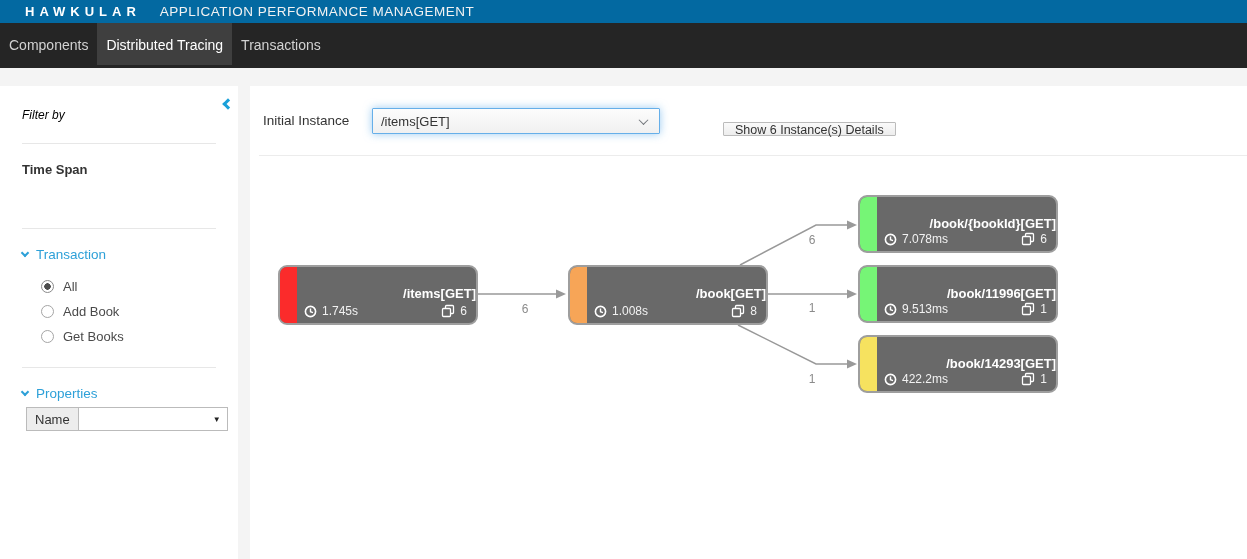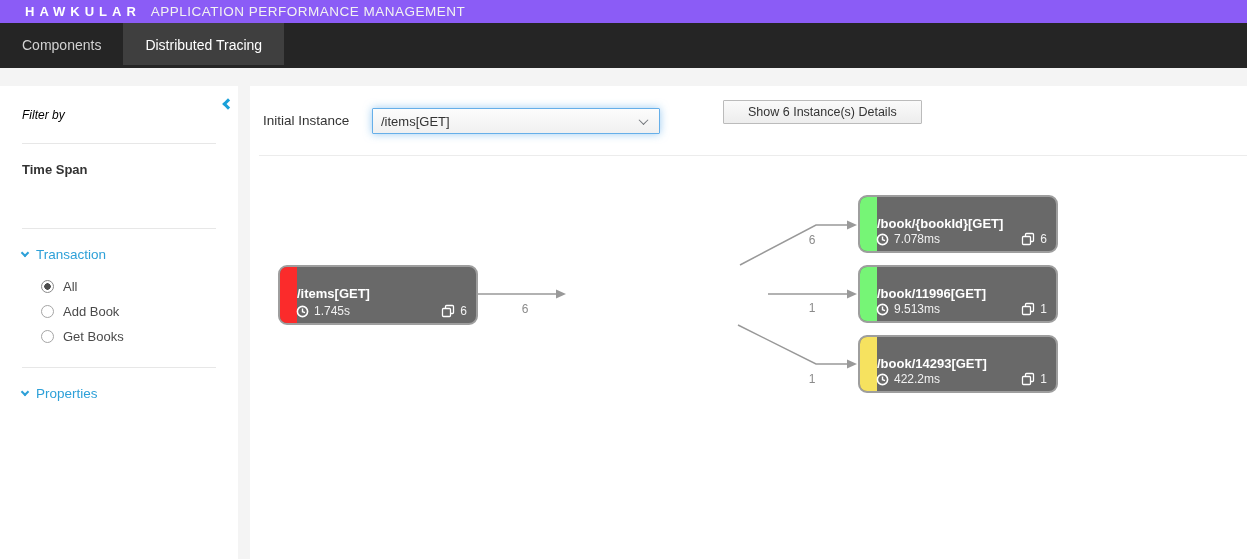--- a/index.html
+++ b/index.html
@@ -1,26 +1,26 @@
 <!DOCTYPE html>
 <html><head>
 <meta charset="utf-8">
 <style>
   * { margin:0; padding:0; box-sizing:border-box; }
   html,body { width:1247px; height:559px; }
   body { font-family:"Liberation Sans","DejaVu Sans",sans-serif; background:#f4f4f4; position:relative; overflow:hidden; }
 
   
-  .brandbar { position:absolute; left:0; top:0; width:1247px; height:23px; background:#8b5cf6; display:flex; align-items:center; }
+  .brandbar { position:absolute; left:0; top:0; width:1247px; height:23px; background:#0369a1; display:flex; align-items:center; }
   .brand-logo { color:#fff; font-size:13px; font-weight:bold; letter-spacing:5px; margin-left:25px; white-space:nowrap; }
-  .brand-product { color:#f2f2f2; font-size:13.5px; letter-spacing:0.5px; margin-left:10px; white-space:nowrap; }
+  .brand-product { color:#f2f2f2; font-size:13.5px; letter-spacing:0.5px; margin-left:19px; white-space:nowrap; }
 
   
   .navbar { position:absolute; left:0; top:23px; width:1247px; height:45px; background:#252525; display:flex; }
-  .nav-tab { height:42px; line-height:45px; padding:0 22px; font-size:14px; color:#d2d2d2; cursor:pointer; }
+  .nav-tab { height:42px; line-height:45px; padding:0 9px; font-size:14px; color:#d2d2d2; cursor:pointer; }
   .nav-tab.active { background:#3f3f3f; color:#ffffff; }
 
   
   .sidebar { position:absolute; left:0; top:86px; width:238px; height:473px; background:#fff; }
   .main { position:absolute; left:250px; top:86px; width:997px; height:473px; background:#fff; }
 
   .sb-hr { position:absolute; left:22px; width:194px; height:1px; background:#e7e7e7; }
 
   .collapse-btn { position:absolute; left:220px; top:8px; width:16px; height:16px; cursor:pointer; }
   .chev-left { display:inline-block; width:8px; height:8px; border-left:3px solid #1aa0d9; border-bottom:3px solid #1aa0d9; transform:rotate(45deg); margin:2px 0 0 4px; }
@@ -43,48 +43,49 @@
 
   .name-group { position:absolute; left:26px; top:321px; height:24px; display:flex; }
   .name-addon { background:#ededed; border:1px solid #bbb; border-right:none; font-size:13px; color:#333; padding:0 8px; display:flex; align-items:center; }
   .name-select { width:150px; background:#fff; border:1px solid #bbb; display:flex; align-items:center; justify-content:flex-end; cursor:pointer; }
   .name-select .sel-arrow { font-size:8px; color:#222; margin-right:6px; }
 
   
   .ie-label { position:absolute; left:13px; top:22px; height:26px; line-height:26px; font-size:13.5px; color:#333; }
   .ie-select { position:absolute; left:122px; top:22px; width:288px; height:26px; background:linear-gradient(to bottom,#fcfcfc 0%,#f0f0f0 100%); border:1px solid #66afe9; border-radius:1px; box-shadow:0 0 8px rgba(102,175,233,.65); font-size:13px; color:#333; display:flex; align-items:center; cursor:pointer; }
   .ie-select .dd-text { padding-left:8px; flex:1; }
-  .details-btn { position:absolute; left:473px; top:14px; height:24px; padding:0 24px; background:linear-gradient(to bottom,#fafafa 0%,#ededed 100%); border:1px solid #bbbbbb; border-radius:1px; font-size:12.5px; color:#333; font-family:inherit; cursor:pointer; }
+  .details-btn { position:absolute; left:473px; top:36px; height:14px; padding:0 11px; background:linear-gradient(to bottom,#fafafa 0%,#ededed 100%); border:1px solid #bbbbbb; border-radius:1px; font-size:12.5px; color:#333; font-family:inherit; cursor:pointer; }
   .main-hr { position:absolute; left:9px; right:0; top:69px; height:1px; background:#ececec; }
 
   
   .edges-svg { position:absolute; left:0; top:0; width:997px; height:473px; }
   .edge { stroke:#999999; stroke-width:1.5; fill:none; }
   .arrowhead { fill:#999999; stroke:none; }
   .edge-label { font-size:12px; fill:#8b8b8b; text-anchor:middle; font-family:"Liberation Sans",sans-serif; }
 
   .node { position:absolute; width:200px; background:#696969; border:2px solid #9e9e9e; border-radius:9px; overflow:hidden; cursor:pointer; }
   .node.h60 { height:60px; } .node.h58 { height:58px; }
   .stripe { position:absolute; left:0; top:0; width:17px; height:100%; }
-  .node-title { position:absolute; left:17px; right:0; top:19px; text-align:left; font-size:13px; font-weight:bold; color:#fff; white-space:nowrap; }
-  .node-meta { position:absolute; left:16px; right:9px; bottom:5px; display:flex; justify-content:space-between; align-items:flex-start; }
+  .node-title { position:absolute; left:17px; right:0; top:19px; text-align:right; font-size:13px; font-weight:bold; color:#fff; white-space:nowrap; }
+  .node-meta { position:absolute; left:24px; right:9px; bottom:5px; display:flex; justify-content:space-between; align-items:flex-start; }
   .meta-item { display:flex; align-items:center; font-size:12px; color:#f2f2f2; }
   .meta-item svg { margin-right:5px; }
 </style>
 </head>
 <body>
 
 <div class="brandbar">
   <span class="brand-logo">HAWKULAR</span>
   <span class="brand-product">APPLICATION PERFORMANCE MANAGEMENT</span>
 </div>
 
 <div class="navbar">
   <div class="nav-tab">Components</div>
   <div class="nav-tab active">Distributed Tracing</div>
+  <div class="nav-tab">Transactions</div>
 </div>
 
 <div class="sidebar">
   <div class="collapse-btn">
     <span class="chev-left"></span>
   </div>
   <div class="filter-title">Filter by</div>
   <div class="sb-hr" style="top:57px"></div>
 
   <div class="group-label" style="top:76px">Time Span</div>
@@ -105,20 +106,27 @@
   <label class="radio-row" style="top:243px">
     <input type="radio" name="txn" style="">
     <span class="radio-label">Get Books</span>
   </label>
   <div class="sb-hr" style="top:281px"></div>
 
   <div class="section-head" style="top:300px">
     <span class="caret-down"></span>
     <span class="sec-label">Properties</span>
   </div>
+  <div class="name-group">
+    <span class="name-addon">Name</span>
+    <div class="name-select">
+      <span></span>
+      <span class="sel-arrow">▼</span>
+    </div>
+  </div>
 </div>
 
 <div class="main">
   <div class="ie-label">Initial Instance</div>
   <div class="ie-select">
     <span class="dd-text">/items[GET]</span>
     <span class="chev-down"></span>
   </div>
   <button class="details-btn">Show 6 Instance(s) Details</button>
   <div class="main-hr"></div>
@@ -157,20 +165,42 @@
       <span class="meta-item">
         <svg width="14" height="14" viewBox="0 0 14 14">
             <rect x="4.5" y="1.5" width="8" height="8" rx="1" stroke="#fff" stroke-width="1.3" fill="none"></rect>
             <rect x="1.5" y="4.5" width="8" height="8" rx="1" stroke="#fff" stroke-width="1.3" fill="#696969"></rect>
           </svg>
         <span>6</span>
       </span>
     </div>
   </div>
 
+  <div class="node h60" style="left:318px; top:179px;">
+    <svg class="stripe">
+        <rect width="100%" height="100%" fill="#f7a557"></rect>
+      </svg>
+    <div class="node-title">/book[GET]</div>
+    <div class="node-meta">
+      <span class="meta-item">
+        <svg width="13" height="13" viewBox="0 0 13 13">
+            <circle cx="6.5" cy="6.5" r="5.1" stroke="#fff" stroke-width="1.6" fill="none"></circle>
+            <path d="M6.5,3.6 V6.7 L9,7.6" stroke="#fff" stroke-width="1.4" fill="none"></path>
+          </svg>
+        <span>1.008s</span>
+      </span>
+      <span class="meta-item">
+        <svg width="14" height="14" viewBox="0 0 14 14">
+            <rect x="4.5" y="1.5" width="8" height="8" rx="1" stroke="#fff" stroke-width="1.3" fill="none"></rect>
+            <rect x="1.5" y="4.5" width="8" height="8" rx="1" stroke="#fff" stroke-width="1.3" fill="#696969"></rect>
+          </svg>
+        <span>8</span>
+      </span>
+    </div>
+  </div>
 
   <div class="node h58" style="left:608px; top:109px;">
     <svg class="stripe">
         <rect width="100%" height="100%" fill="#76f576"></rect>
       </svg>
     <div class="node-title">/book/{bookId}[GET]</div>
     <div class="node-meta">
       <span class="meta-item">
         <svg width="13" height="13" viewBox="0 0 13 13">
             <circle cx="6.5" cy="6.5" r="5.1" stroke="#fff" stroke-width="1.6" fill="none"></circle>

